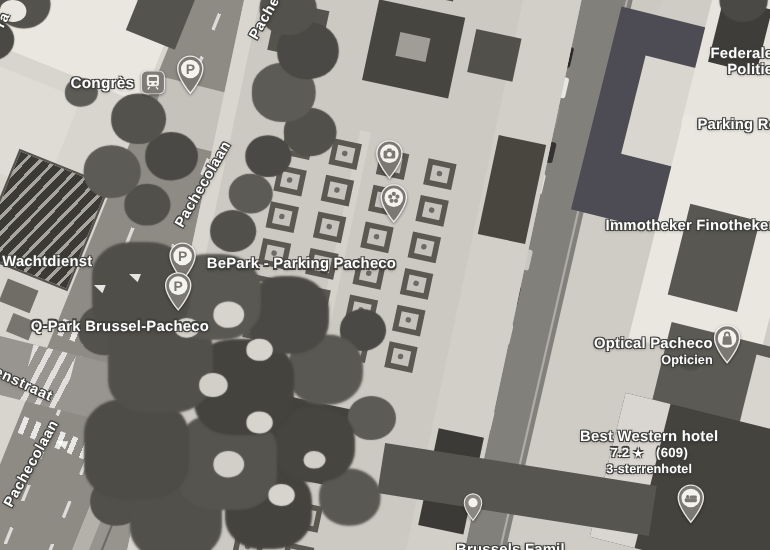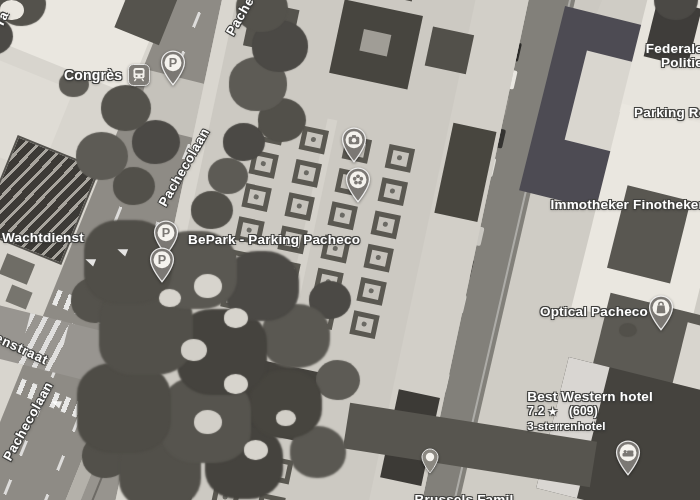--- a/index.html
+++ b/index.html
@@ -205,39 +205,41 @@
     <circle cx="12" cy="12" r="8" fill="#f5f3ee"></circle>
     <text x="12" y="16.2" text-anchor="middle" font-size="12" font-weight="bold" fill="#7b7874">P</text>
   </svg>
   <div class="lbl" style="left:188px;top:231px;">BePark - Parking Pacheco</div>
 
   <svg class="pin" style="left:149px;top:247px;" width="26" height="36" viewBox="0 0 24 34">
     <path d="M12 1C6 1 1.2 5.8 1.2 11.8c0 8.3 10.8 21 10.8 21s10.8-12.7 10.8-21C22.8 5.8 18 1 12 1Z" fill="#7b7874" stroke="rgba(255,255,255,.85)" stroke-width="1.2"></path>
     <circle cx="12" cy="12" r="8" fill="#f5f3ee"></circle>
     <text x="12" y="16.2" text-anchor="middle" font-size="12" font-weight="bold" fill="#7b7874">P</text>
   </svg>
+  <div class="lbl" style="left:109px;top:296px;transform:translate(-50%,-50%);">Q-Park Brussel-Pacheco</div>
 
   <div class="lbl" style="right:-4px;top:196px;">Immotheker Finotheker</div>
   <div class="lbl" style="right:-3px;top:42px;text-align:right;line-height:14px;">
     <div>Federale</div>
     <div>Politie</div>
   </div>
   <div class="lbl" style="left:634px;top:104px;">Parking Ro</div>
 
   <div class="lbl" style="right:52px;top:303px;text-align:right;">
     <div>Optical Pacheco</div>
+    <div class="sub">Opticien</div>
   </div>
   <svg class="pin" style="left:648px;top:295px;" width="26" height="36" viewBox="0 0 24 34">
     <path d="M12 1C6 1 1.2 5.8 1.2 11.8c0 8.3 10.8 21 10.8 21s10.8-12.7 10.8-21C22.8 5.8 18 1 12 1Z" fill="#7b7874" stroke="rgba(255,255,255,.85)" stroke-width="1.2"></path>
     <circle cx="12" cy="12" r="8" fill="#f5f3ee"></circle>
     <path d="M8.6 10h6.8l.7 6.2a1 1 0 01-1 1.1H8.9a1 1 0 01-1-1.1z" fill="#7b7874"></path>
     <path d="M10 10V8.8a2 2 0 014 0V10" fill="none" stroke="#7b7874" stroke-width="1.4"></path>
   </svg>
 
-  <div class="lbl" style="right:47px;top:389px;text-align:left;line-height:15px;">
+  <div class="lbl" style="right:47px;top:389px;text-align:center;line-height:15px;">
     <div>Best Western hotel</div>
     <div style="font-size:12px;">
       <span>7.2</span>
       <span style="font-size:10px;">★</span>
       <span style="margin-left:8px;">(609)</span>
     </div>
     <div class="sub">3-sterrenhotel</div>
   </div>
   <svg class="pin" style="left:615px;top:440px;" width="26" height="36" viewBox="0 0 24 34">
     <path d="M12 1C6 1 1.2 5.8 1.2 11.8c0 8.3 10.8 21 10.8 21s10.8-12.7 10.8-21C22.8 5.8 18 1 12 1Z" fill="#7b7874" stroke="rgba(255,255,255,.85)" stroke-width="1.2"></path>

